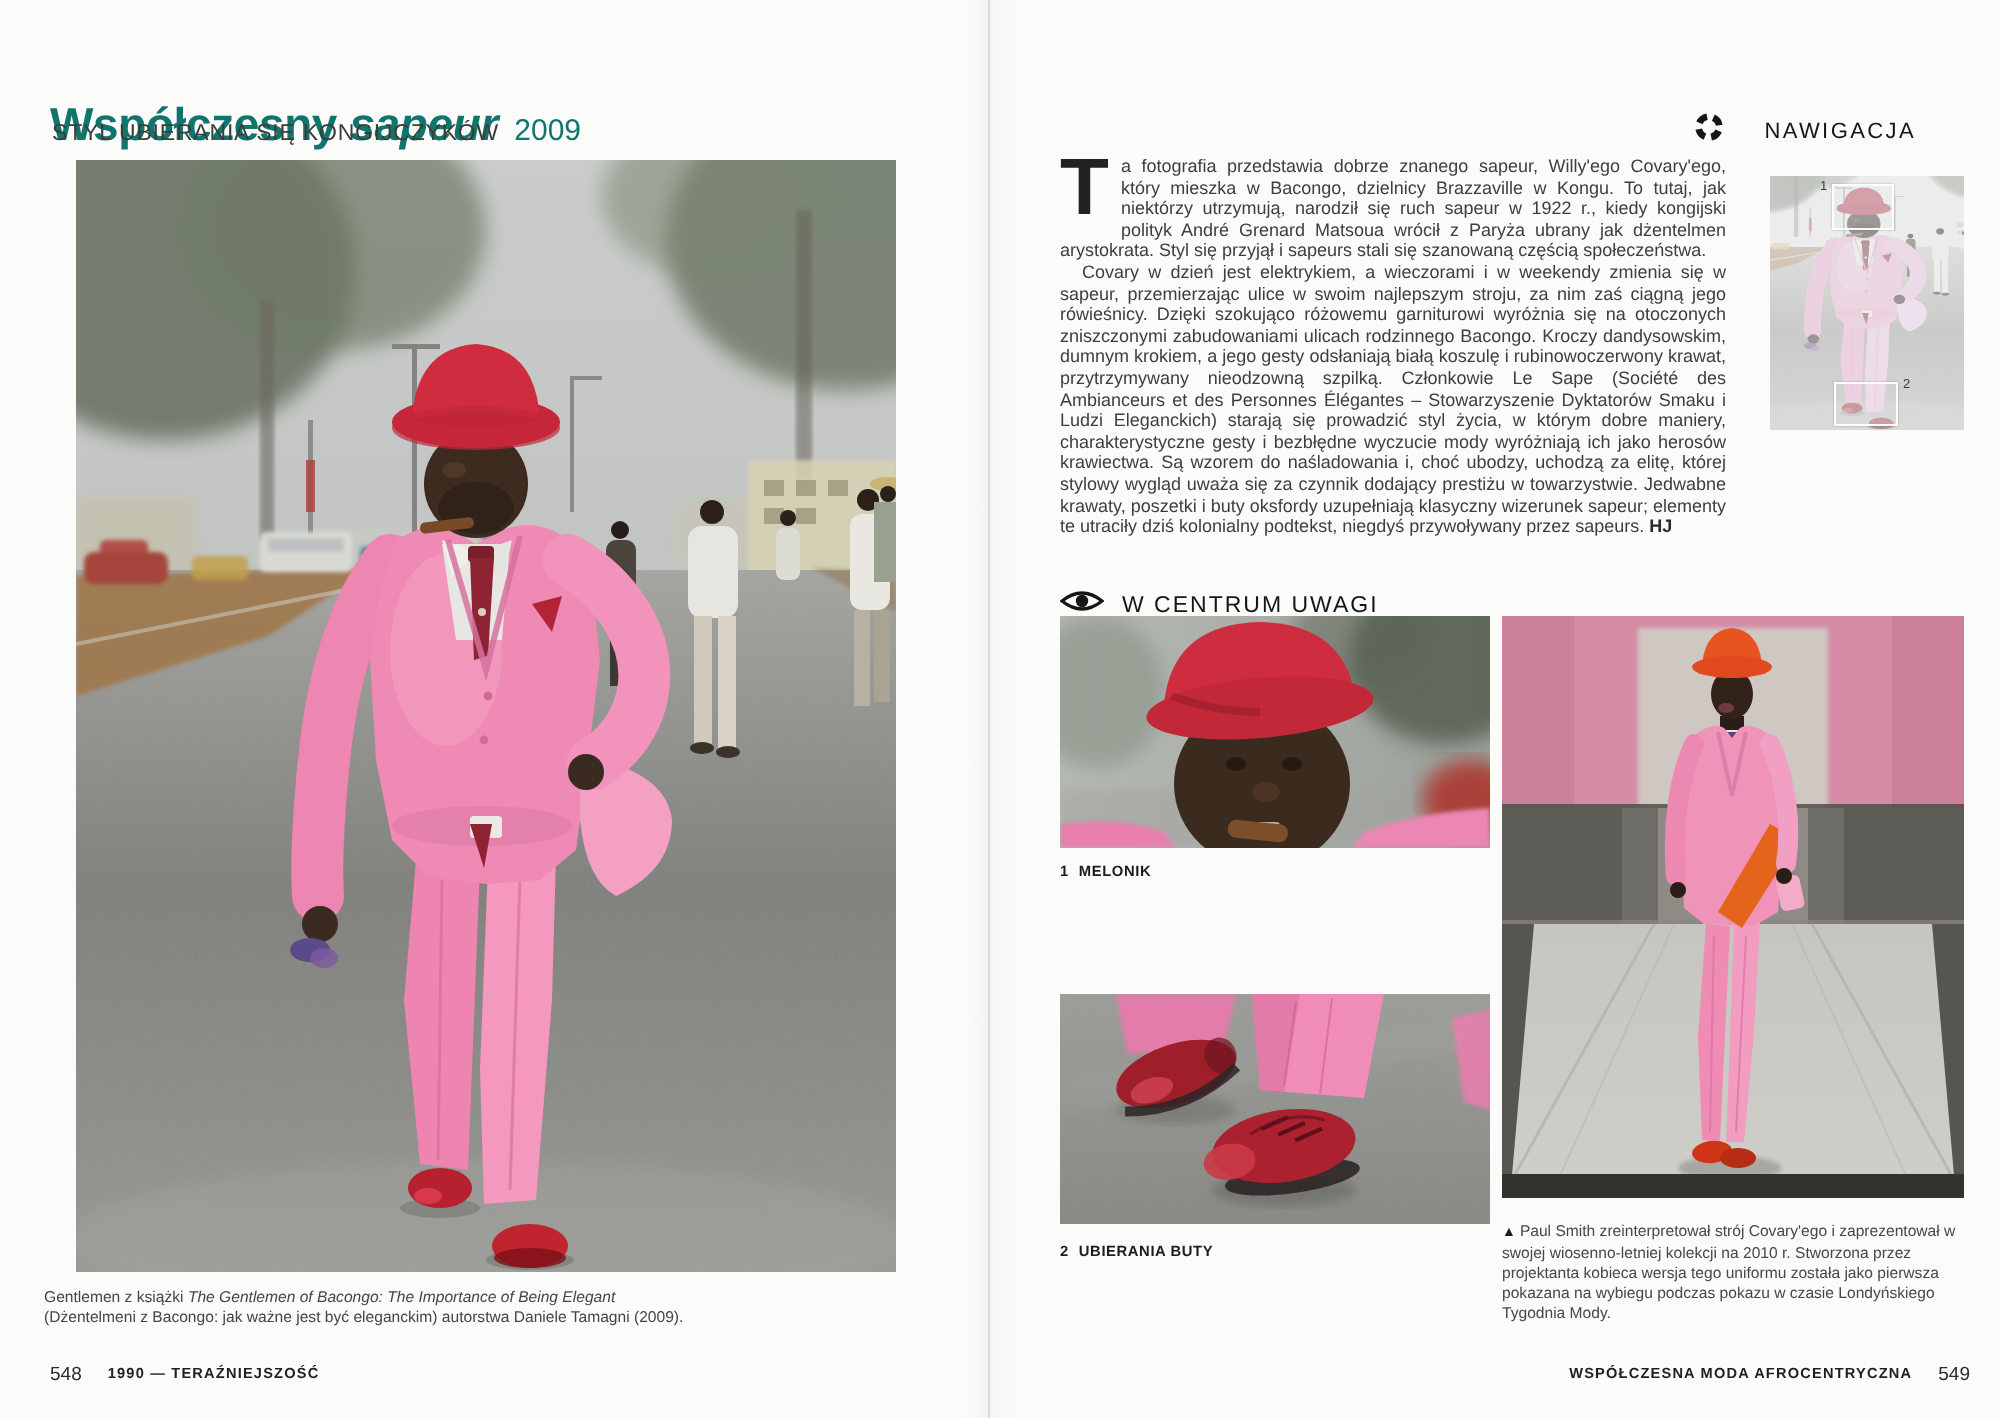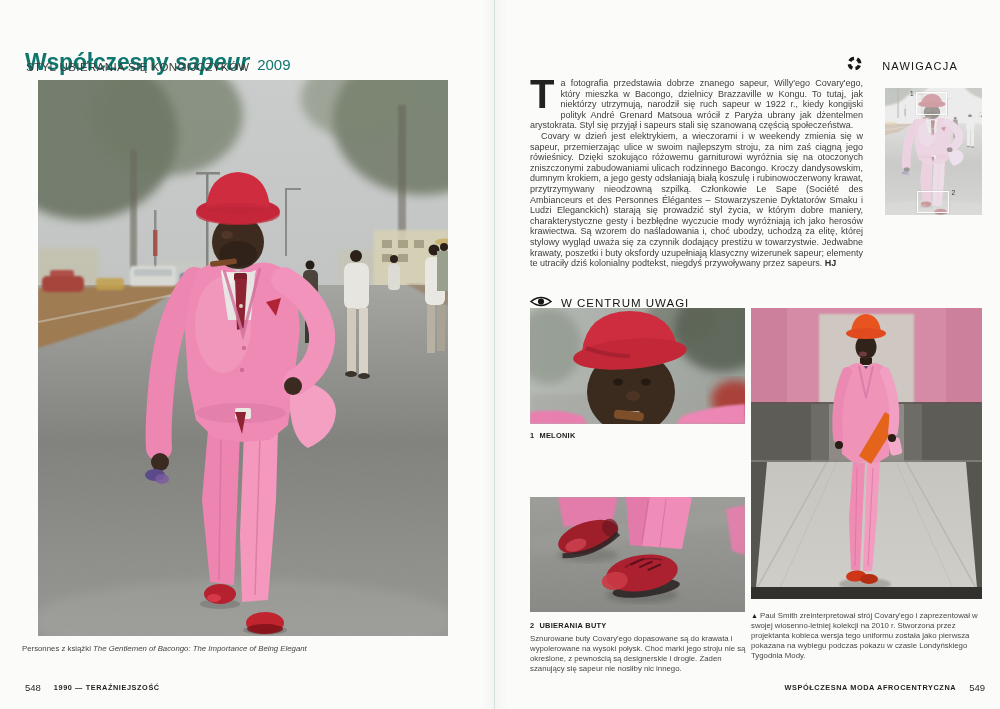--- a/index.html
+++ b/index.html
@@ -215,21 +215,22 @@
     <ellipse cx="200" cy="134" rx="42" ry="11" fill="#c5273a" opacity=".7"></ellipse>
     <ellipse cx="227" cy="543" rx="19" ry="11" fill="#c0252f"></ellipse>
     <ellipse cx="227" cy="549" rx="18" ry="5" fill="#7c1016" opacity=".8"></ellipse>
     <ellipse cx="182" cy="514" rx="16" ry="10" fill="#b5212e"></ellipse>
     <ellipse cx="176" cy="518" rx="7" ry="4" fill="#e04050" opacity=".8"></ellipse>
   </g>
 </svg>
 </div>
 
 <div class="abs lp-caption">
-  <div><span>Personnes z książki </span><span class="it">The Gentlemen of Bacongo: The Importance of Being Elegant</span></div>
+  <div><span>Gentlemen z książki </span><span class="it">The Gentlemen of Bacongo: The Importance of Being Elegant</span></div>
+  <div>(Dżentelmeni z Bacongo: jak ważne jest być eleganckim) autorstwa Daniele Tamagni (2009).</div>
 </div>
 
 <div class="abs footer footer-left"><span>548</span><span class="section">1990 — TERAŹNIEJSZOŚĆ</span></div>
 
 <div class="abs nav-header">
   <span><svg width="15" height="15" viewBox="0 0 15 15">
         <circle cx="7.5" cy="7.5" r="5.2" fill="none" stroke="#161614" stroke-width="3.4" stroke-dasharray="5 3.2" transform="rotate(22 7.5 7.5)"></circle>
       </svg></span>
   <span class="lbl">NAWIGACJA</span>
 </div>
@@ -309,21 +310,20 @@
     <path d="M102,66 L116,62 M110,70 L124,66 M118,74 L132,70" stroke="#5e0f1c" stroke-width="2"></path>
   </g>
   <polygon points="96,0 162,0 152,52 100,48" fill="#ef8cb8"></polygon>
   <polygon points="96,0 120,0 112,50 100,48" fill="#d8709e" opacity=".6"></polygon>
   <path d="M118,4 L112,46 M136,2 L130,50" stroke="#c96294" stroke-width="1" opacity=".6"></path>
 </svg>
 </div>
 
 <div class="abs cap cap2">
   <div class="hd"><span class="num">2</span><span>UBIERANIA BUTY</span></div>
-  <div>Sznurowane buty Covary'ego dopasowane są do krawata i wypolerowane na wysoki połysk. Choć marki jego stroju nie są określone, z pewnością są designerskie i drogie. Żaden szanujący się sapeur nie nosiłby nic innego.</div>
 </div>
 
 <div class="abs photo photo-ps">
 <svg viewBox="0 0 231 291" preserveAspectRatio="none">
   <rect x="0" y="0" width="231" height="96" fill="#d58ba6"></rect>
   <rect x="0" y="0" width="36" height="96" fill="#c97d98" opacity=".8"></rect>
   <rect x="195" y="0" width="36" height="96" fill="#c97d98" opacity=".8"></rect>
   <rect x="68" y="6" width="95" height="90" fill="#cfc7c1" filter="url(#b1)"></rect>
   <rect x="0" y="94" width="231" height="3" fill="#4a4843" opacity=".8"></rect>
   <rect x="0" y="96" width="231" height="58" fill="#5e5c57"></rect>

